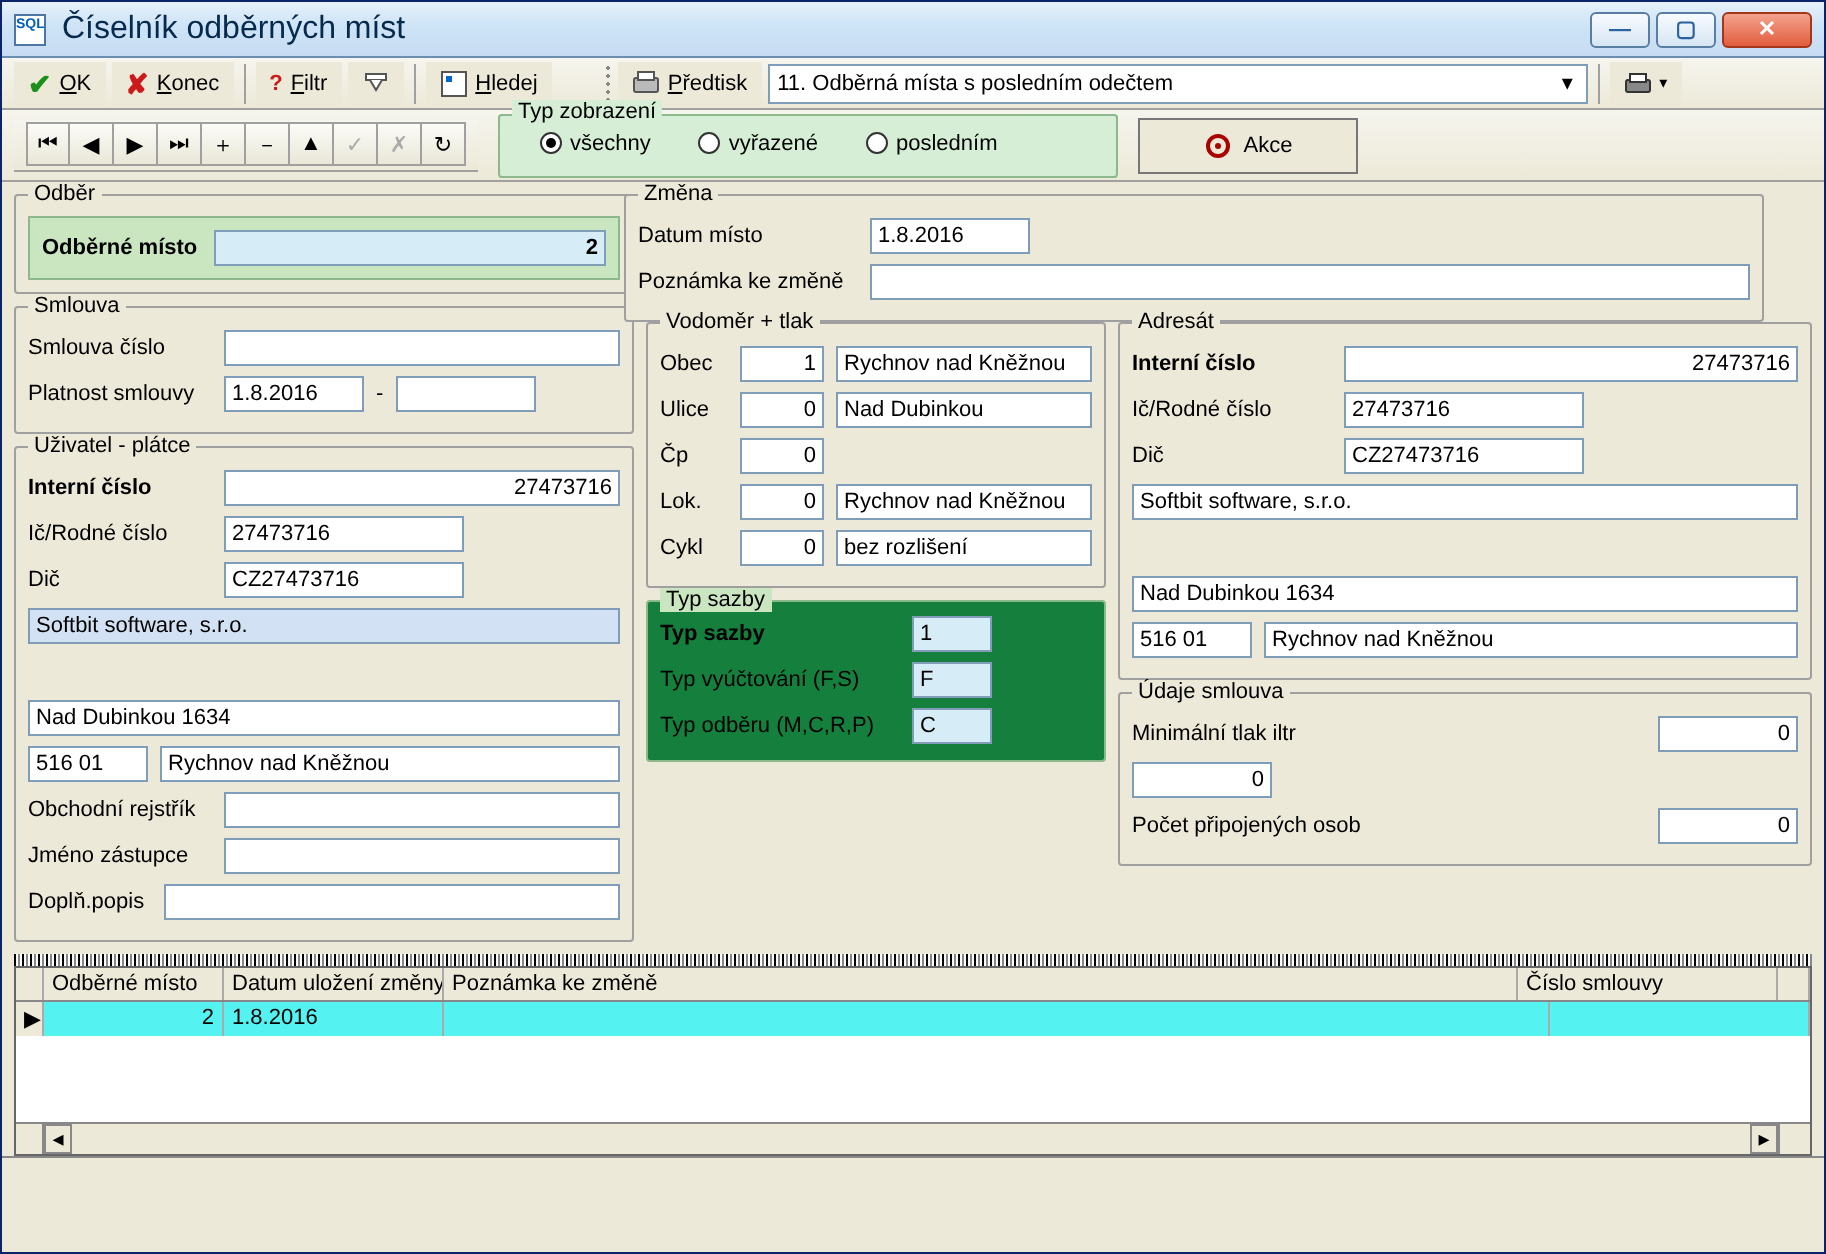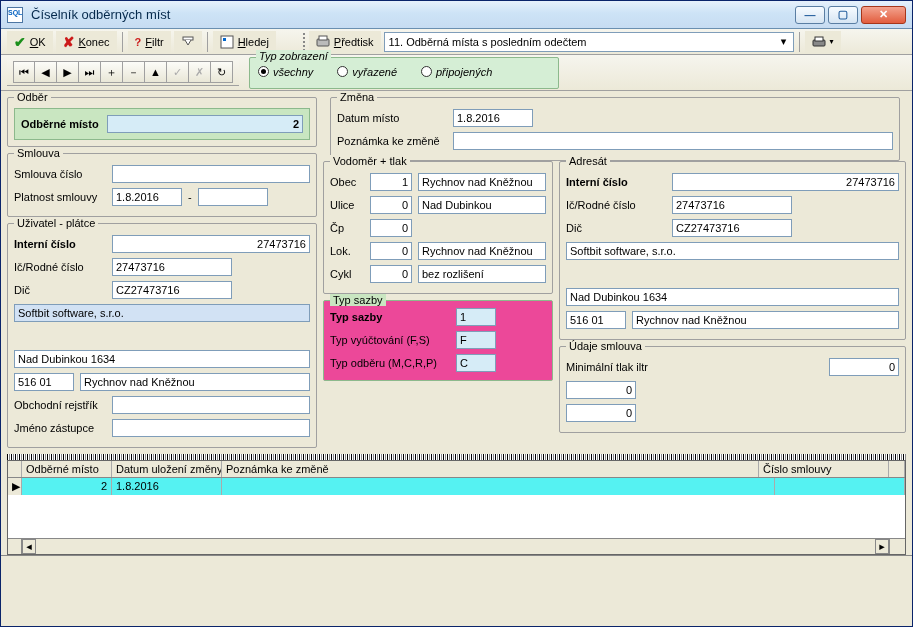--- a/index.html
+++ b/index.html
@@ -29,21 +29,21 @@
   .titlebar .appicon { width: 16px; height: 16px; background:#fff; border:1px solid #4d76a3; font-size:7px; text-align:center; line-height:7px; color:#0060c0; font-weight:bold; padding-top:1px;}
   .winbtns { display:flex; gap:3px; }
   .winbtn {
     width: 30px; height: 18px;
     background: linear-gradient(#f7fbff,#d6e5f3);
     border: 1px solid #5a7ea3; border-radius: 3px;
     display:flex; align-items:center; justify-content:center;
     color:#2a63a0; font-weight:bold;
   }
   .winbtn.close { background: linear-gradient(#f3a38e,#e25d3e); color:#fff; border-color:#a6361a; width:45px;}
-  .titlebar .title { font-size: 13px; }
+  .titlebar .title { font-size: 16px; }
 
   
   .toolbar {
     display:flex; align-items:center;
     padding: 2px 6px;
     border-bottom: 1px solid #a0a0a0;
     background: linear-gradient(#f6f5ee,#ece9d8);
     gap:3px;
     height:26px;
   }
@@ -72,22 +72,22 @@
   .radiogrp {
     display:inline-flex; align-items:center; gap:4px; padding:0 8px;
   }
   .radio {
     width:11px; height:11px; border:1px solid #333; border-radius:50%; display:inline-block; background:#fff;
     position:relative;
   }
   .radio.on::after{ content:""; position:absolute; inset:2px; border-radius:50%; background:#000;}
 
   .panel-disp {
-    background:#d5eed5; border:1px solid #8cb98c; border-radius:2px; padding:2px 0 4px;
-    display:flex; gap:8px; align-items:center; height:32px;font-style:italic;
+    background:#d5eed5; border:1px solid #8cb98c; border-radius:2px; padding:2px 12px 4px;
+    display:flex; gap:8px; align-items:center; height:32px;
   }
 
   .btn-akce {
     height:28px; min-width:110px; border:1px solid #777; background:#ece9d8;
     display:flex; align-items:center; justify-content:center; gap:6px; padding:0 12px;
   }
 
   
   .form-area {
     display:grid;
@@ -114,21 +114,21 @@
   }
   .field.right { justify-content:flex-end; }
   .field.lav { background:#d2e2f4; }
   .odber-box { background:#c9e6c1; border:1px solid #8cb98c; padding:6px; display:flex; align-items:center; gap:8px;}
   .odber-box .lbl { font-weight:bold; }
   .odber-box .field { flex:1; text-align:right; background:#d6ecf7; font-weight:bold; justify-content:flex-end;}
 
   .smallnum { width:42px; justify-content:flex-end; }
   .notefield { flex:1; }
 
-  .tariff { background:#ec4899; border:1px solid #8cb98c; padding:6px 6px 4px;}
+  .tariff { background:#15803d; border:1px solid #8cb98c; padding:6px 6px 4px;}
   .tariff .legend { position:absolute; top:-7px; left:6px; background:#c9e6c1; padding:0 3px;}
   .tariff .field { background:#d6ecf7; }
 
   
   .grid-wrap { border:1px solid #666; margin:0 6px; background:#fff; height:95px; display:flex; flex-direction:column;}
   .grid-head { display:flex; background:#ece9d8; border-bottom:1px solid #888; }
   .grid-head div, .grid-row div {
     border-right:1px solid #aaa; padding:2px 4px; font-size:11px; overflow:hidden; white-space:nowrap;
   }
   .grid-row { display:flex; }
@@ -230,24 +230,31 @@
     <label class="radiogrp">
         <span class="radio on"></span>
         <span>všechny</span>
       </label>
     <label class="radiogrp">
         <span class="radio"></span>
         <span>vyřazené</span>
       </label>
     <label class="radiogrp">
         <span class="radio"></span>
-        <span>připojených</span>
+        <span>posledním</span>
       </label>
   </fieldset>
 
+  <div class="btn-akce">
+    <svg class="icon-svg" viewBox="0 0 14 14">
+        <circle cx="7" cy="7" r="5" fill="none" stroke="#a00" stroke-width="2"></circle>
+        <circle cx="7" cy="7" r="1.5" fill="#a00"></circle>
+      </svg>
+    <span>Akce</span>
+  </div>
 </div>
 
 <div class="form-area">
 
   <div style="display:flex; flex-direction:column; gap:6px;">
     <div class="group">
       <span class="legend">Odběr</span>
       <div class="odber-box">
         <span class="lbl">Odběrné místo</span>
         <span class="field">2</span>
@@ -294,25 +301,29 @@
           <span class="field notefield">Rychnov nad Kněžnou</span>
         </div>
       <div class="row">
           <span class="lbl" style="width:92px">Obchodní rejstřík</span>
           <span class="field notefield"></span>
         </div>
       <div class="row">
           <span class="lbl" style="width:92px">Jméno zástupce</span>
           <span class="field notefield"></span>
         </div>
+      <div class="row">
+          <span class="lbl" style="width:62px">Doplň.popis</span>
+          <span class="field notefield"></span>
+        </div>
     </div>
   </div>
 
   <div style="display:flex; flex-direction:column; gap:6px;">
-    <div class="group" style="grid-column:span 2; width:570px; position:absolute; left:330px;">
+    <div class="group" style="grid-column:span 2; width:570px; position:absolute; left:312px;">
       <span class="legend">Změna</span>
       <div class="row">
           <span class="lbl" style="width:110px">Datum místo</span>
           <span class="field" style="width:80px">1.8.2016</span>
         </div>
       <div class="row">
           <span class="lbl" style="width:110px">Poznámka ke změně</span>
           <span class="field notefield"></span>
         </div>
     </div>
@@ -397,20 +408,21 @@
     <div class="group">
       <span class="legend">Údaje smlouva</span>
       <div class="row">
           <span class="lbl" style="flex:1">Minimální tlak iltr</span>
           <span class="field right" style="width:70px">0</span>
         </div>
       <div class="row">
           <span class="field right" style="width:70px">0</span>
         </div>
       <div class="row">
+          <span class="lbl" style="flex:1">Počet připojených osob</span>
           <span class="field right" style="width:70px">0</span>
         </div>
     </div>
   </div>
 
 </div>
 
 <div class="divider-bar"></div>
 
 <div class="grid-wrap">

